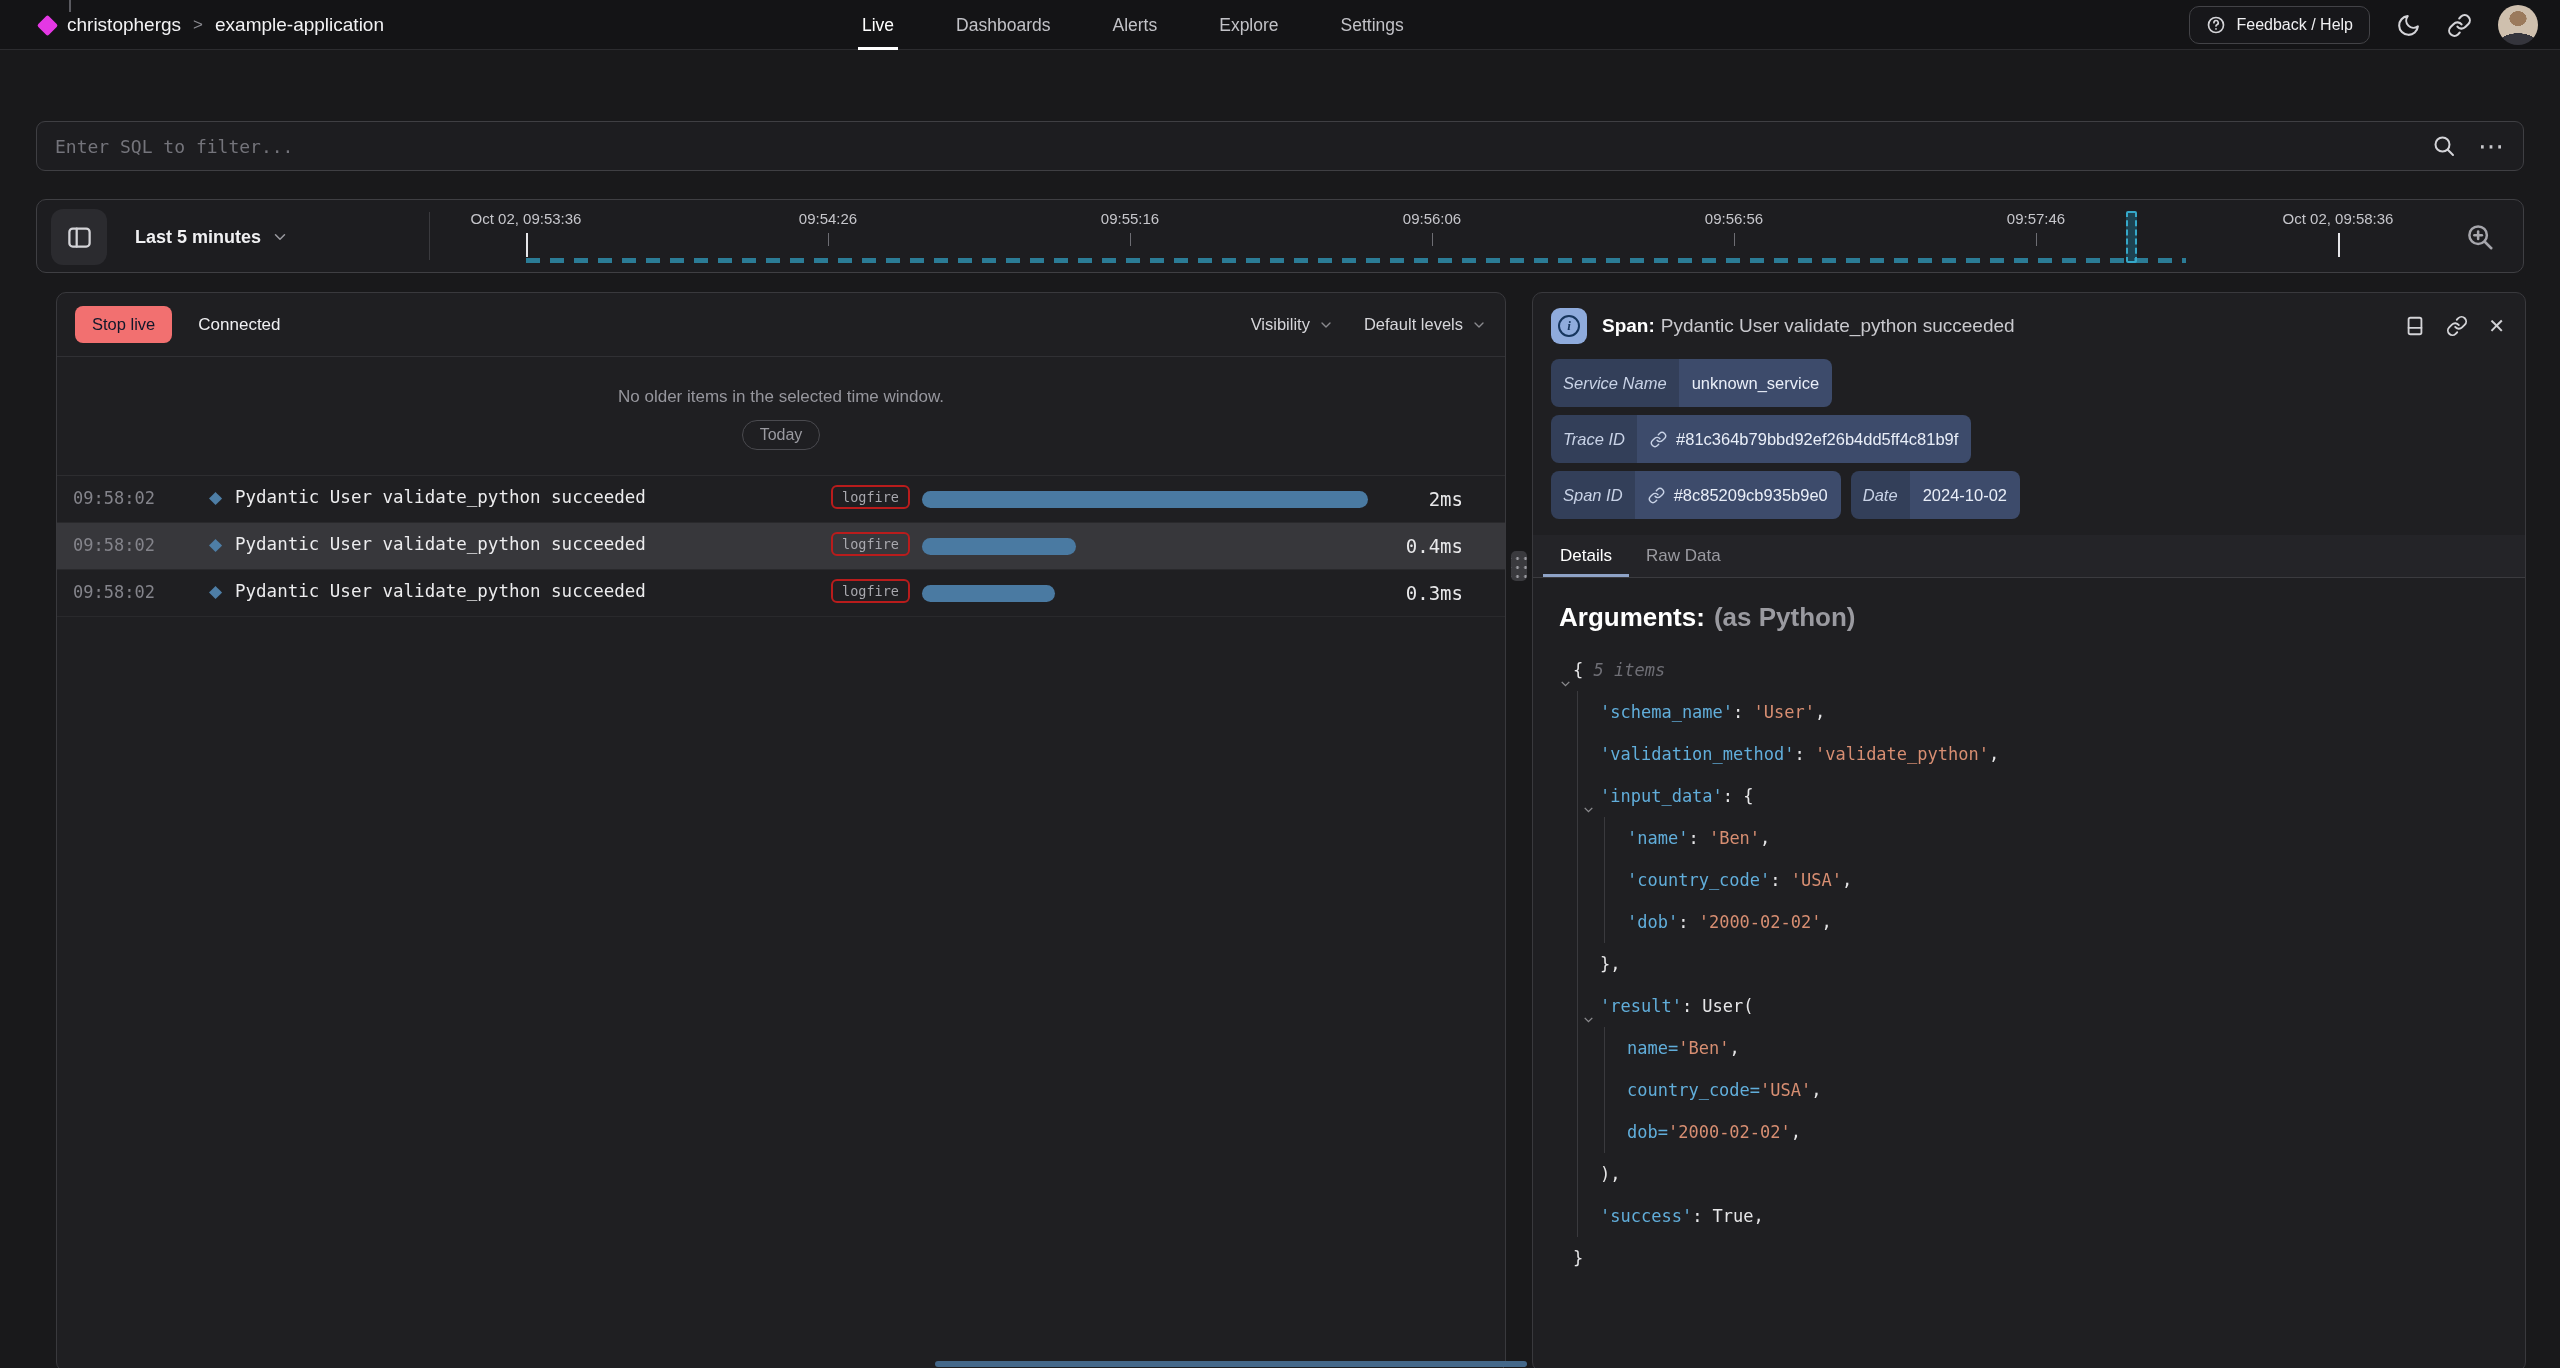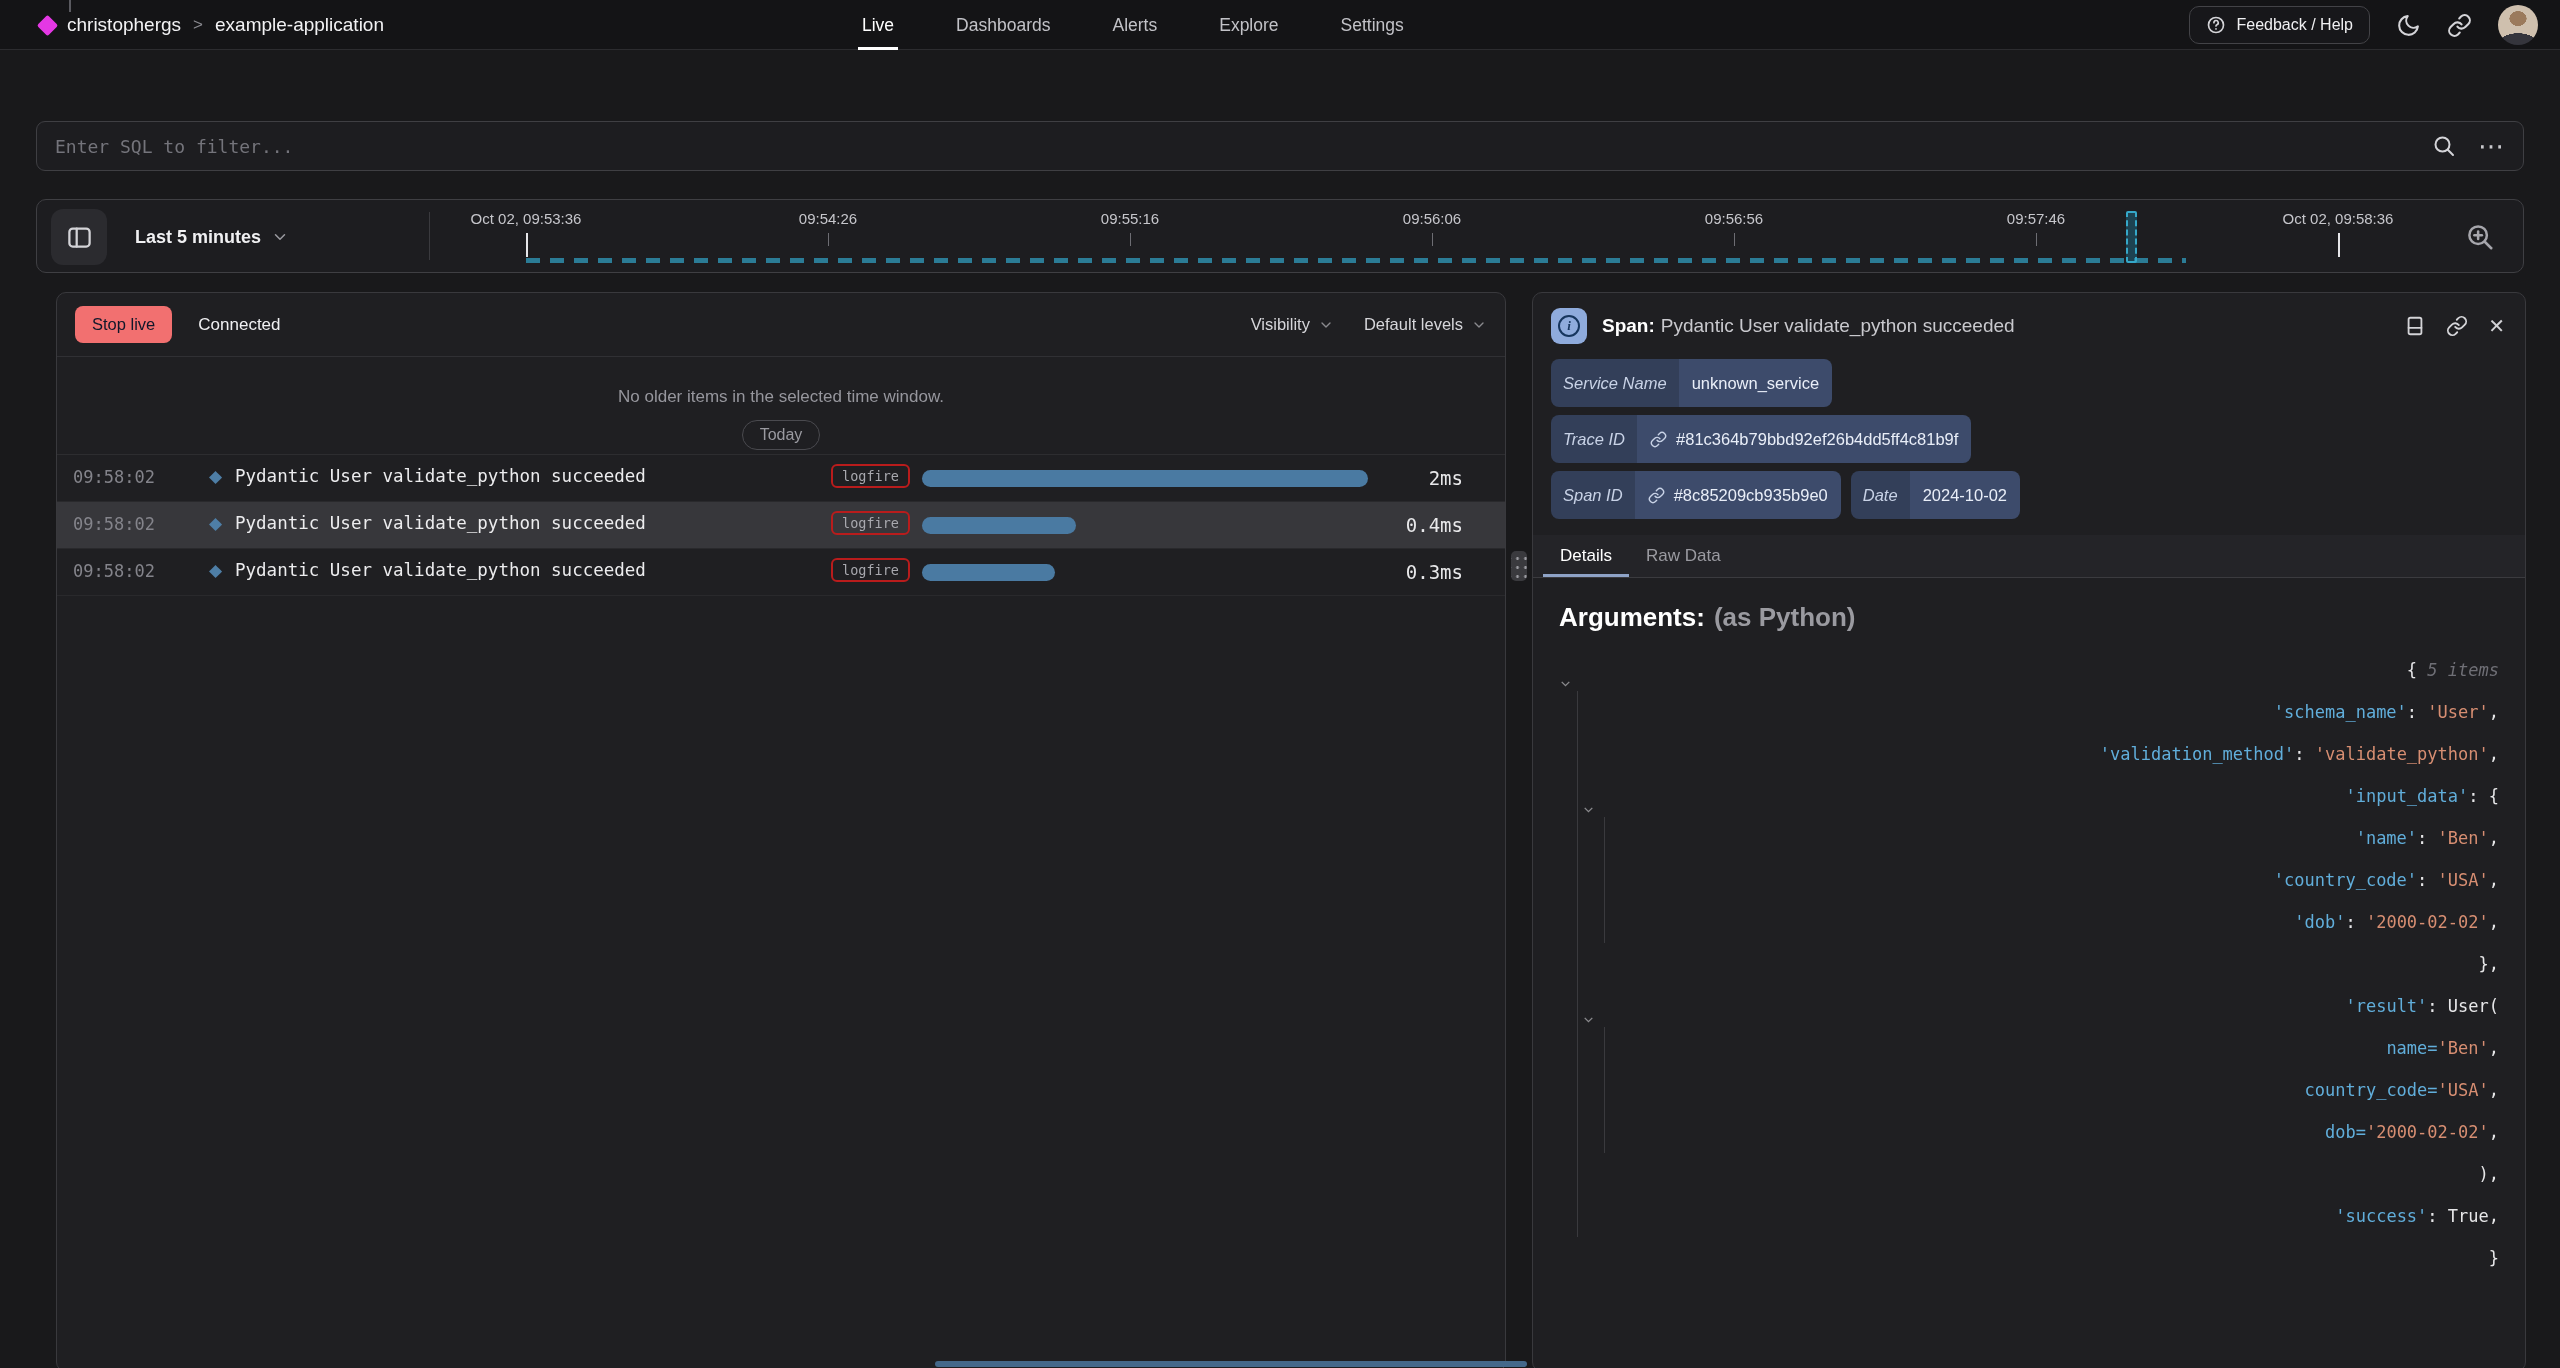--- a/index.html
+++ b/index.html
@@ -52,21 +52,21 @@
 
   
   .lp-header { height:64px; display:flex; align-items:center; padding:0 18px; border-bottom:1px solid #303034; }
   .stop-btn { background:#f27070; color:#0f172a; font-size:16.5px; padding:9px 17px; border-radius:8px; border:none;text-align:center; }
   .connected { margin-left:26px; color:#f0f0f2; font-size:17px; }
   .lp-sp { flex:1; }
   .dd { display:flex; align-items:center; gap:8px; color:#d6d6da; font-size:16.5px; margin-left:30px; cursor:pointer; }
   .empty-note { margin-top:30px; text-align:center; color:#96969d; font-size:17px; }
   .today-wrap { display:flex; justify-content:center; margin-top:13px; }
   .today { border:1px solid #4a4a4f; border-radius:18px; padding:5px 17px; color:#9a9aa0; font-size:16px; }
-  .rows { margin-top:4px; border-top:1px solid #2d2d30; }
+  .rows { margin-top:25px; border-top:1px solid #2d2d30; }
   .lrow { position:relative; height:47px; border-bottom:1px solid #29292c; }
   .lrow.sel { background:#37373b; }
   .lrow .t { position:absolute; left:16px; top:12px; color:#84848b; font-size:17px; }
   .lrow .dmd { position:absolute; left:152px; top:11px; color:#4e7ea6; font-size:17px; }
   .lrow .msg { position:absolute; left:178px; top:11px; color:#ececee; font-size:17.5px; }
   .lrow .tag { position:absolute; left:774px; top:9px; border:2px solid #b91c1c; border-radius:6px; padding:2px 9px; color:#a8a8ae; font-size:13.5px; }
   .lrow .bar { position:absolute; left:865px; top:15px; height:17px; border-radius:9px; background:#4a7aa2; }
   .lrow .dur { position:absolute; right:42px; top:12px; color:#e8e8ea; font-size:19px; }
 
   
@@ -88,21 +88,21 @@
   .pill .lbl { background:#333f59; color:#c8d2e6; font-style:italic; display:flex; align-items:center; padding:0 12px; }
   .pill .val { background:#3d4b6b; color:#e9eef8; display:flex; align-items:center; gap:9px; padding:0 13px; }
   .pill .val .icon { stroke:#c8d2e6; }
   .rp-tabs { margin-top:16px; background:#242428; border-bottom:1px solid #3b3b3f; display:flex; padding-left:10px; }
   .rtab { padding:11px 17px 8px 17px; font-size:17px; color:#9b9ba1; border-bottom:3px solid transparent; cursor:pointer; }
   .rtab.active { color:#ffffff; border-bottom-color:#8fa3c7; }
   .rp-content { padding:24px 26px 0 26px; }
   .args-h { font-size:26px; font-weight:bold; color:#ffffff; }
   .args-h .sub { color:#9a9aa0; margin-left:9px; }
   .code { margin-top:16px; position:relative; font-family:"DejaVu Sans Mono", monospace; font-size:17px; color:#e6e6e8; }
-  .cl { position:relative; line-height:42px; white-space:pre;text-align:right; }
+  .cl { position:relative; line-height:42px; white-space:pre; }
   .guide { position:absolute; top:0; bottom:0; width:1px; background:#3a3a3e; }
   .chev { position:absolute; top:14px; }
   .tok-k { color:#61aedb; }
   .tok-s { color:#d78e72; }
   .tok-p { color:#e6e6e8; }
   .tok-m { color:#6f6f76; font-style:italic; }
 </style>
 </head>
 <body>
 

